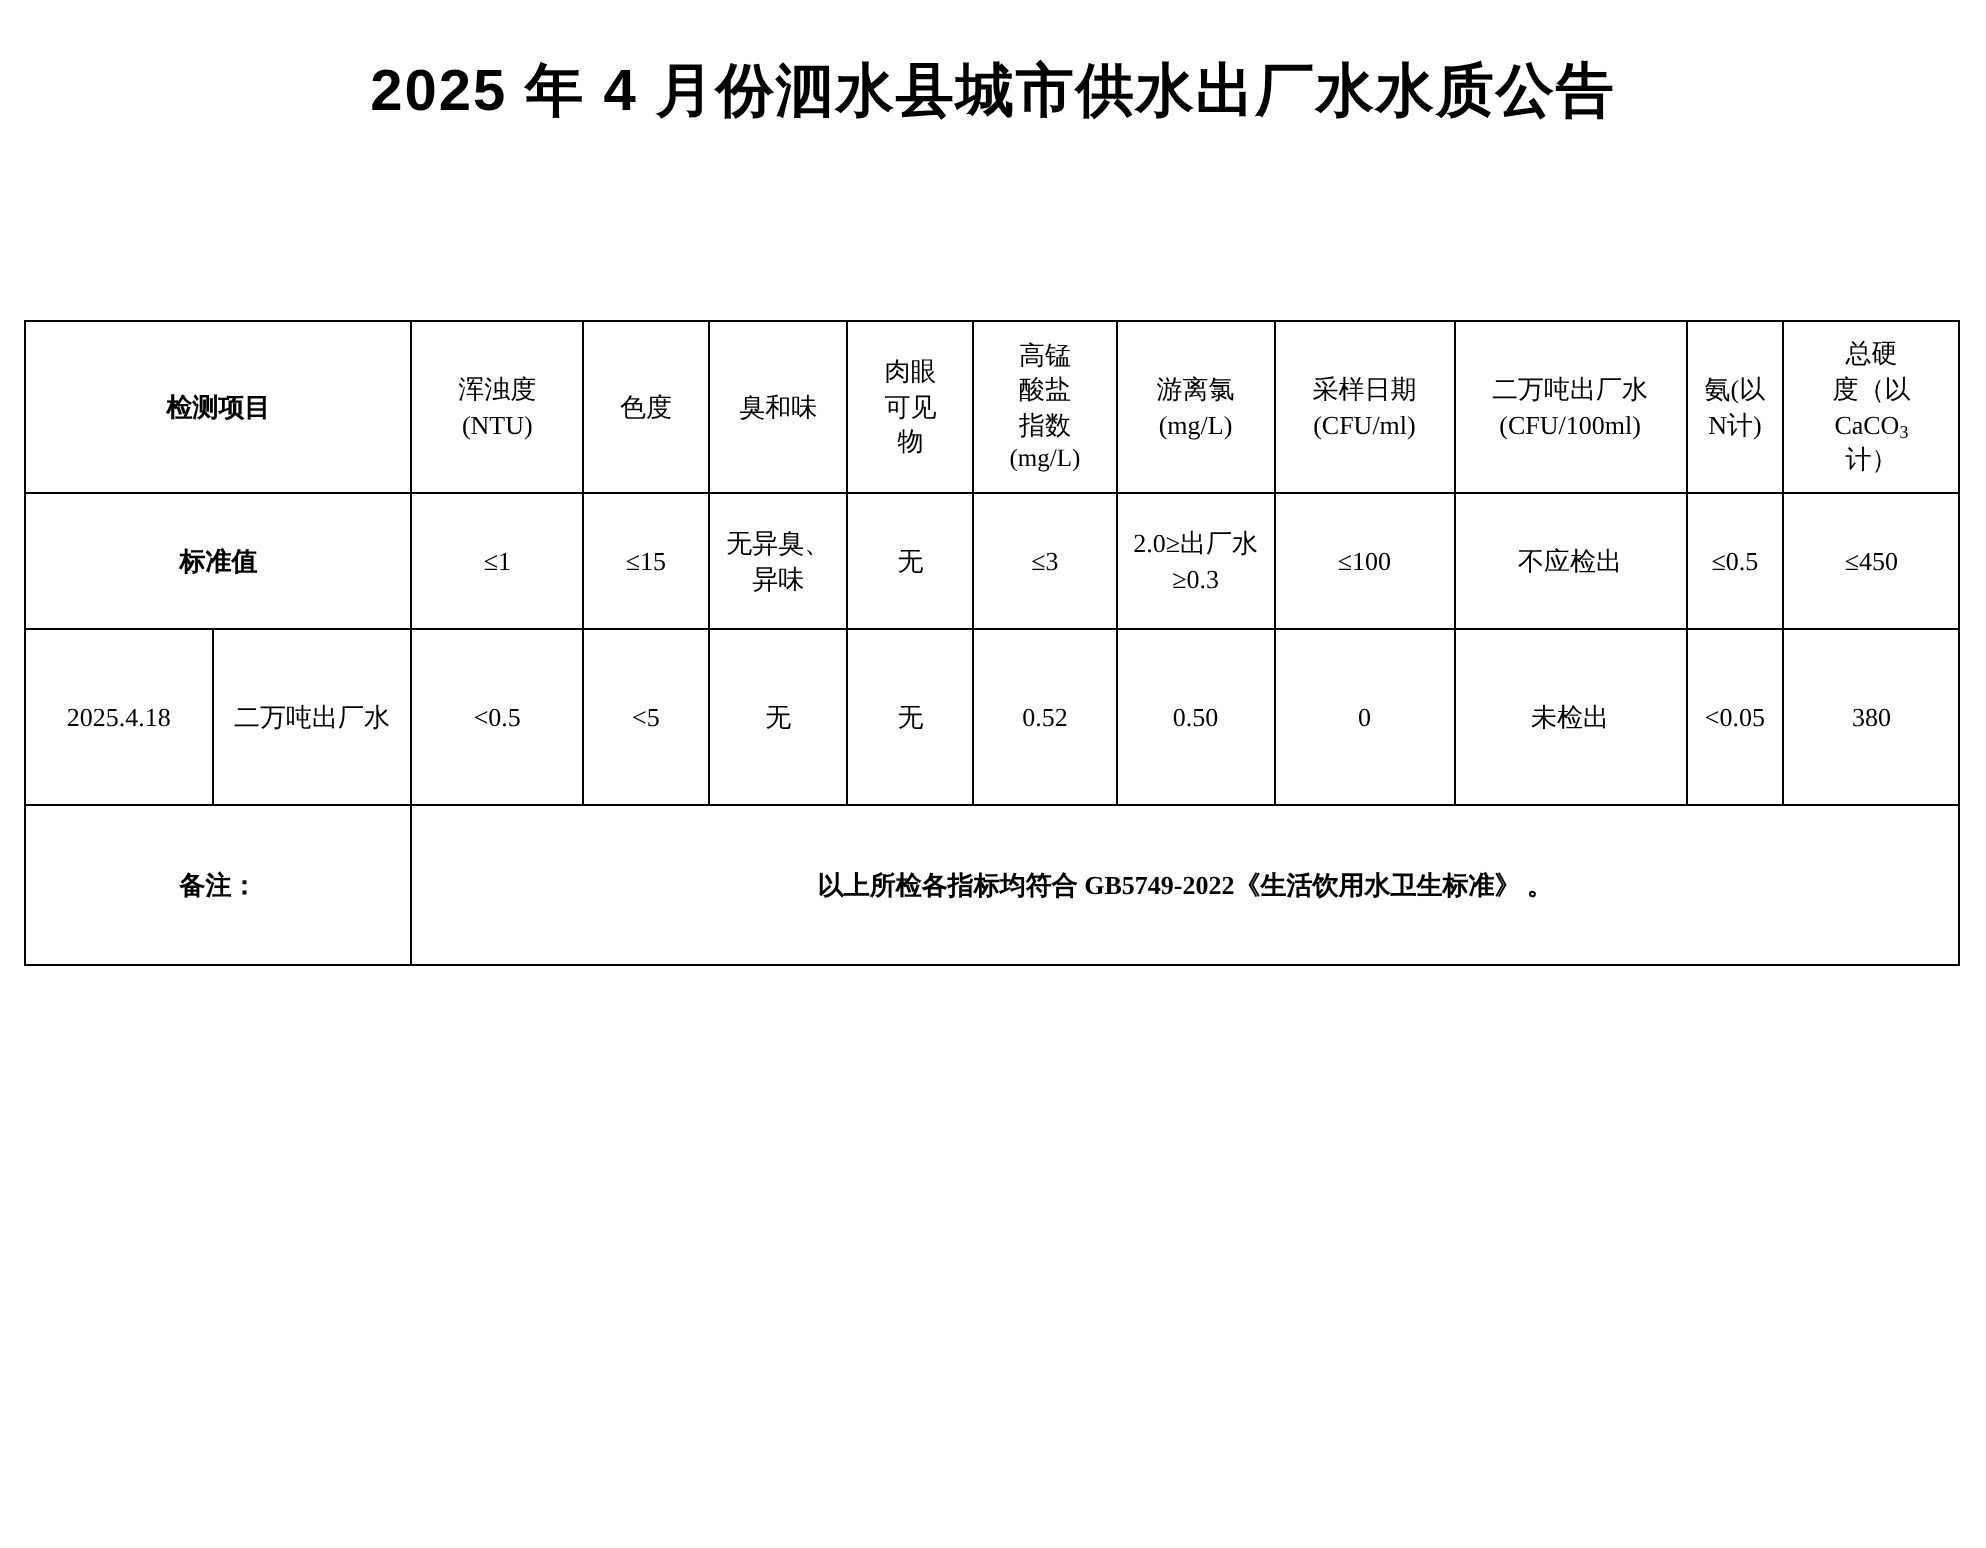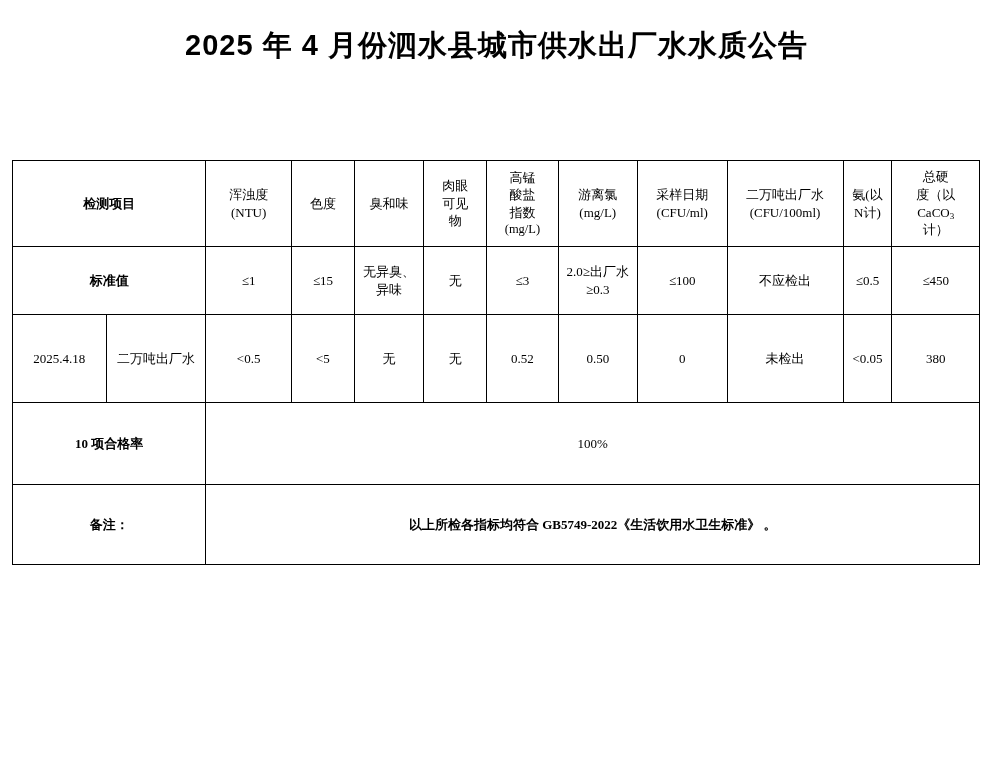--- a/index.html
+++ b/index.html
@@ -180,24 +180,20 @@
         <td>无</td>
         <td>无</td>
         <td>0.52</td>
         <td>0.50</td>
         <td>0</td>
         <td>未检出</td>
         <td>&lt;0.05</td>
         <td>380</td>
       </tr>
 
-      <tr class="row-rate">
-        <td colspan="2" class="hdr-cell">10 项合格率</td>
-        <td colspan="10">100%</td>
-      </tr>
 
 
       <tr class="row-note">
         <td colspan="2" class="hdr-cell">备注：</td>
         <td colspan="10" class="note-text">以上所检各指标均符合 GB5749-2022《生活饮用水卫生标准》 。</td>
       </tr>
 
     </tbody>
       </table>
   </div>

